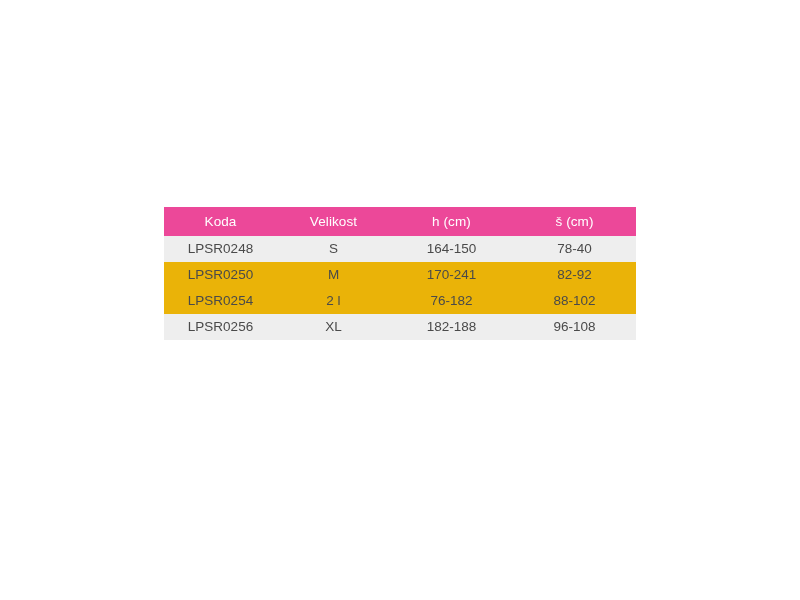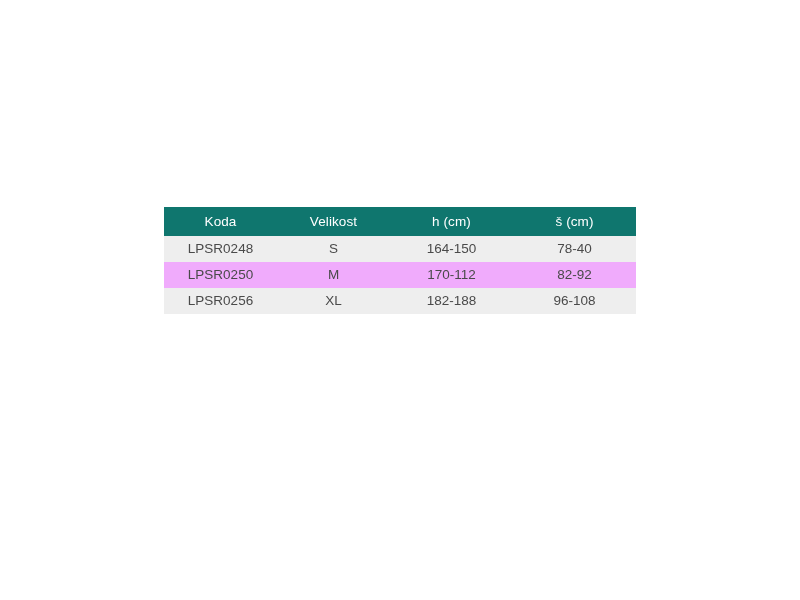--- a/index.html
+++ b/index.html
@@ -39,21 +39,21 @@
     white-space: nowrap;
   }
 
   
   #size-table col.c-koda     { width: 113px; }
   #size-table col.c-velikost { width: 113px; }
   #size-table col.c-h        { width: 123px; }
   #size-table col.c-s        { width: 123px; }
 
   thead tr.header-row {
-    background: #0f766e;
+    background: #ec4899;
   }
 
   thead tr.header-row th {
     height: 29px;
     line-height: 29px;
     color: #ffffff;
     font-size: 13.5px;
     letter-spacing: 0.1px;
   }
 
@@ -62,21 +62,21 @@
   }
 
   tbody tr td {
     height: 26px;
     line-height: 26px;
     color: #4a4a4a;
     font-size: 13.5px;
   }
 
   tbody tr.row-light { background: #eeeeee; }
-  tbody tr.row-dark  { background: #f0abfc; }
+  tbody tr.row-dark  { background: #eab308; }
 </style>
 </head>
 <body>
 
 <div id="page-root">
 
   <table id="size-table">
     <colgroup>
       <col class="c-koda">
       <col class="c-velikost">
@@ -96,22 +96,28 @@
     <tbody>
       <tr class="row-light">
         <td>LPSR0248</td>
         <td>S</td>
         <td>164-150</td>
         <td>78-40</td>
       </tr>
       <tr class="row-dark">
         <td>LPSR0250</td>
         <td>M</td>
-        <td>170-112</td>
+        <td>170-241</td>
         <td>82-92</td>
+      </tr>
+      <tr class="row-dark">
+        <td>LPSR0254</td>
+        <td>2 l</td>
+        <td>76-182</td>
+        <td>88-102</td>
       </tr>
       <tr class="row-light">
         <td>LPSR0256</td>
         <td>XL</td>
         <td>182-188</td>
         <td>96-108</td>
       </tr>
     </tbody>
   </table>
 

